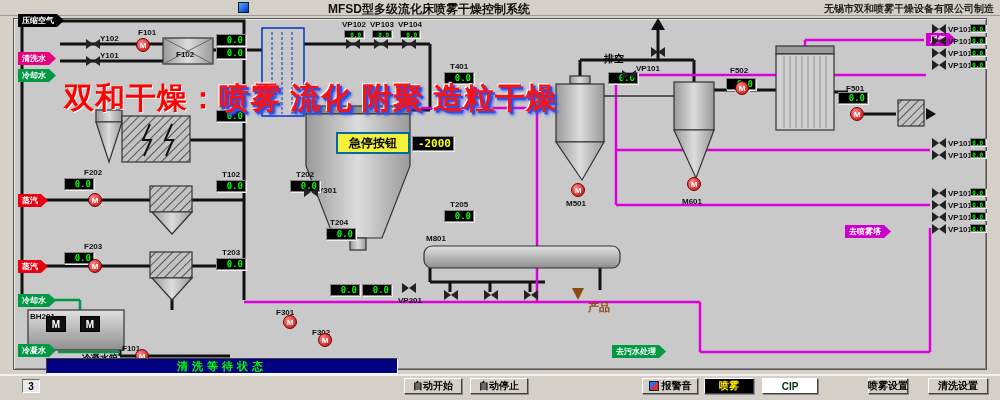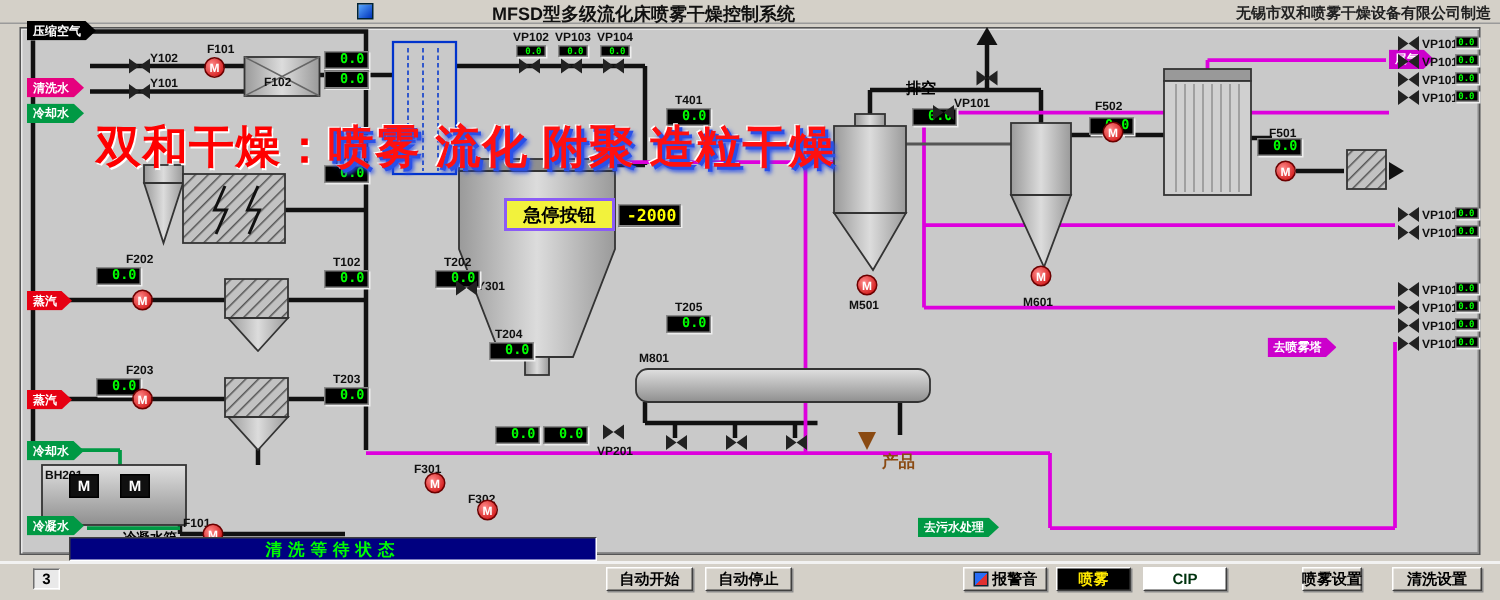--- a/index.html
+++ b/index.html
@@ -17,21 +17,21 @@
   .ftext{position:absolute;font-weight:bold;white-space:nowrap}
   .readout{position:absolute;background:#000;border:1px solid #888;box-shadow:1px 1px 0 #eee;font-family:"DejaVu Sans Mono",monospace;font-weight:bold;display:flex;align-items:center;justify-content:flex-end;padding-right:2px}
   .pump{position:absolute;width:14px;height:14px;border-radius:50%;background:radial-gradient(circle at 35% 35%,#ff8a8a,#c80000);border:1px solid #6b0000;color:#fff;font-size:8px;font-weight:bold;display:flex;align-items:center;justify-content:center}
   .motor{position:absolute;width:20px;height:16px;background:#101010;border:1px solid #000;color:#fff;font-size:10px;font-weight:bold;display:flex;align-items:center;justify-content:center}
   .valve{position:absolute;display:flex;align-items:center}
   .valve i{display:block;width:0;height:0;border-top:5px solid transparent;border-bottom:5px solid transparent;border-left:7px solid #222}
   .valve b{display:block;width:0;height:0;border-top:5px solid transparent;border-bottom:5px solid transparent;border-right:7px solid #222}
   .watermark{position:absolute;left:64px;top:78px;font-size:30px;font-weight:bold;letter-spacing:1px;white-space:nowrap;pointer-events:none}
   .wm1{color:#ff0000;text-shadow:1px 1px 0 #ffffff}
   .wm2{color:#ff1010;text-shadow:2px 2px 0 #2a50e8,3px 3px 3px #2a50e8,-1px -1px 0 #fff}
-  .estop{position:absolute;left:336px;top:132px;width:74px;height:22px;background:#f2f23c;border:2px solid #8b5cf6;font-size:12px;font-weight:bold;color:#000;display:flex;align-items:center;justify-content:center;cursor:pointer}
+  .estop{position:absolute;left:336px;top:132px;width:74px;height:22px;background:#f2f23c;border:2px solid #0369a1;font-size:12px;font-weight:bold;color:#000;display:flex;align-items:center;justify-content:center;cursor:pointer}
   .bottombar{position:absolute;left:0;top:374px;width:1000px;height:26px;background:#d4d0c8;border-top:2px solid #f2f2f2}
   .counter{position:absolute;left:22px;top:379px;width:18px;height:14px;background:#e9e9e9;border:1px solid;border-color:#6e6e6e #fff #fff #6e6e6e;font-size:10px;font-weight:bold;display:flex;align-items:center;justify-content:center}
   .statusbar{position:absolute;left:46px;top:358px;width:352px;height:16px;background:#000080;border:1px solid;border-color:#404040 #ffffff #ffffff #404040;display:flex;align-items:center;justify-content:center}
   .statusbar span{color:#00ff00;font-size:11px;font-weight:bold;letter-spacing:4px}
   .btn{position:absolute;top:378px;height:16px;background:#d4d0c8;border:1px solid;border-color:#fff #404040 #404040 #fff;box-shadow:1px 1px 0 #8a8a8a;font-size:10px;font-weight:bold;color:#000;display:flex;align-items:center;justify-content:center;cursor:pointer;white-space:nowrap}
   .btn-spray{background:#000;color:#ffe800}
   .btn-cip{background:#ffffff;color:#00330f}
   .alarm-icon{display:inline-block;width:10px;height:10px;margin-right:3px;background:linear-gradient(135deg,#2a6df5 50%,#e03030 50%);border:1px solid #123}
 </style>
 </head>

